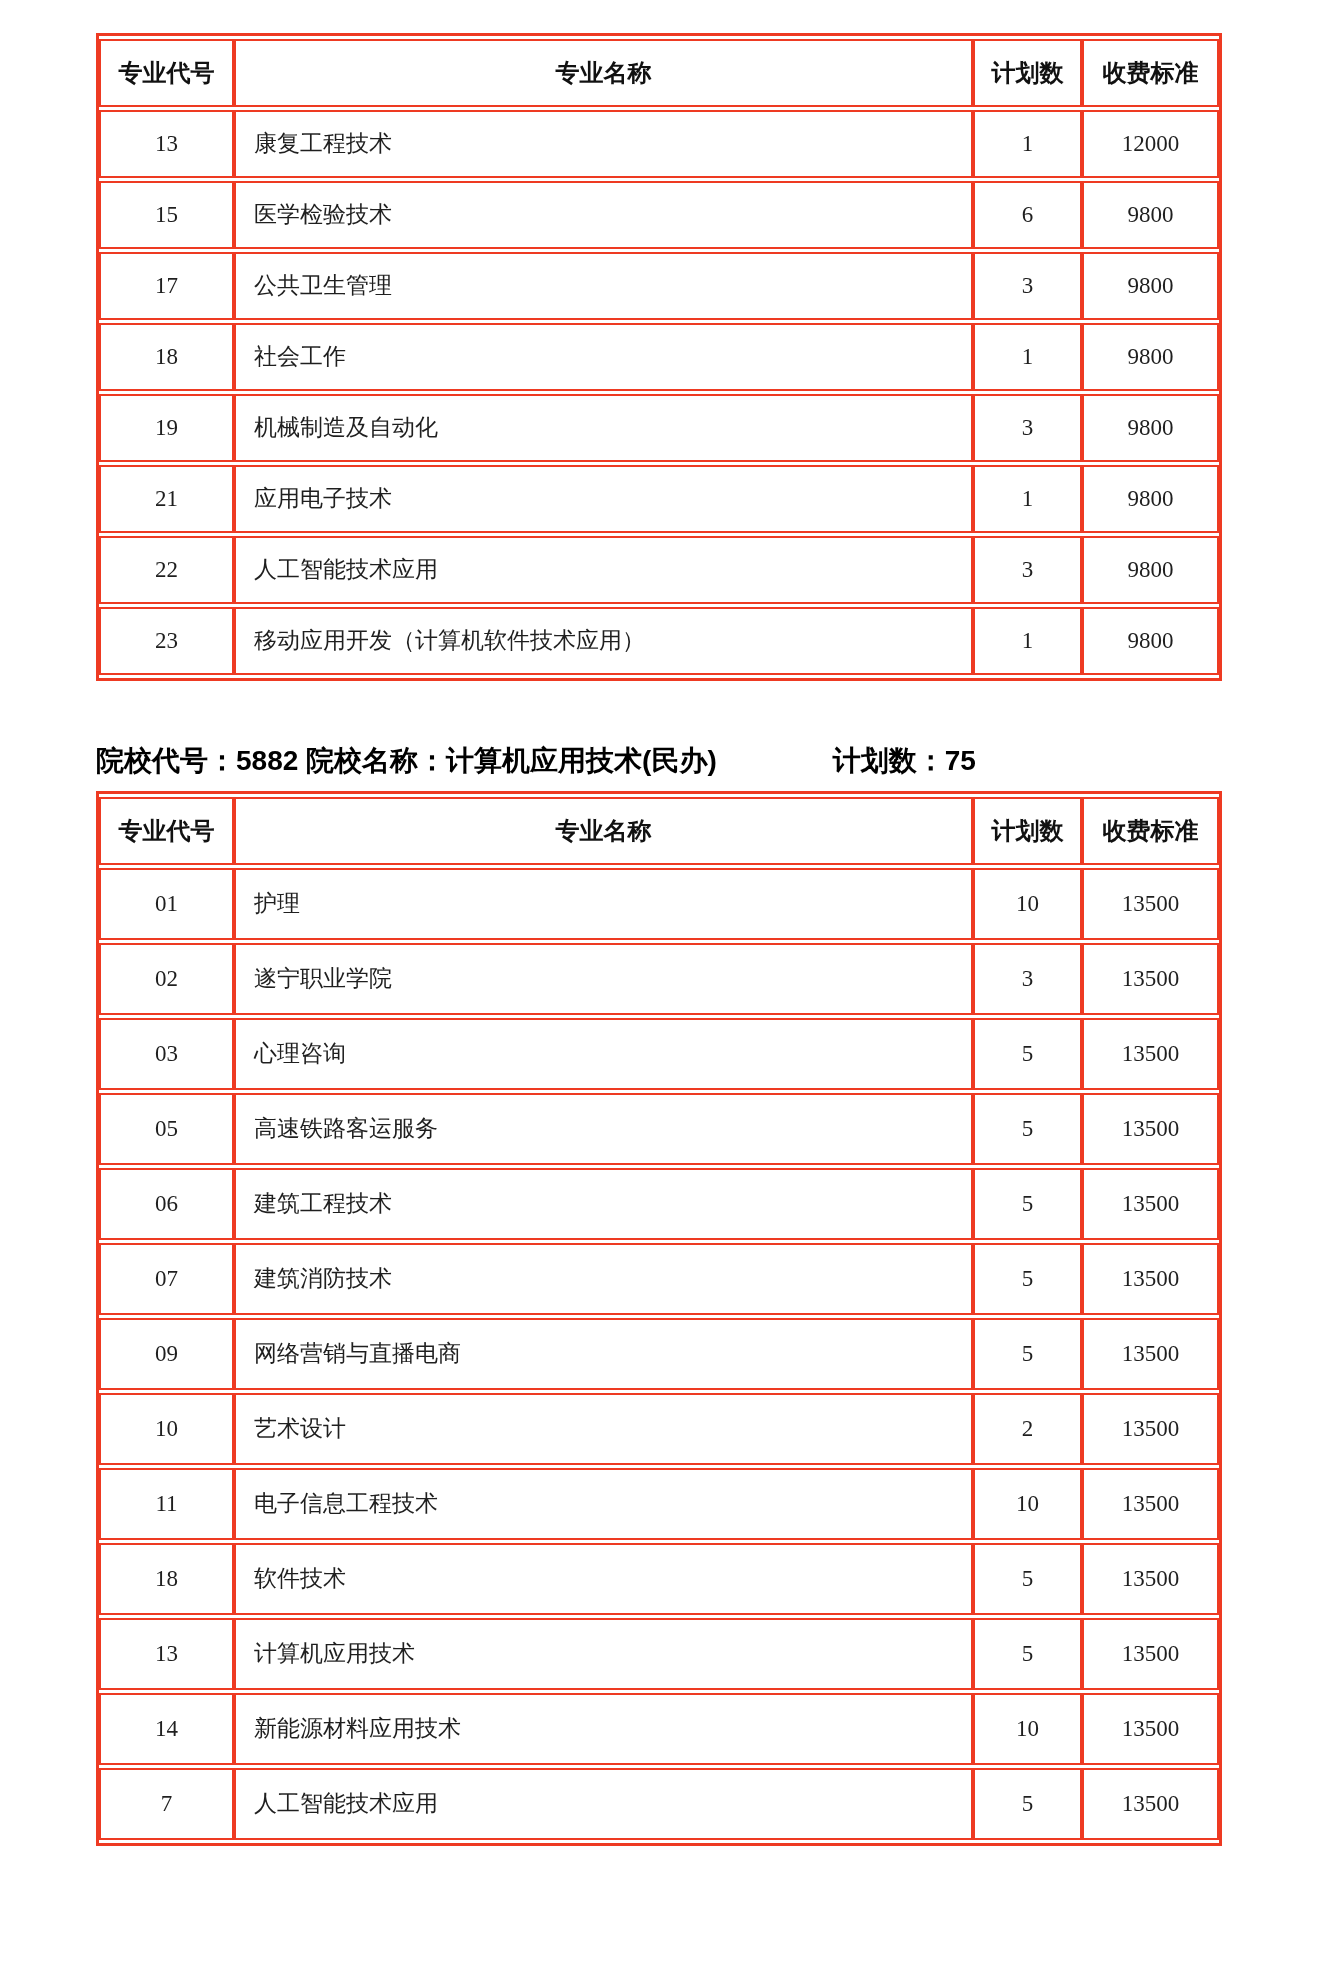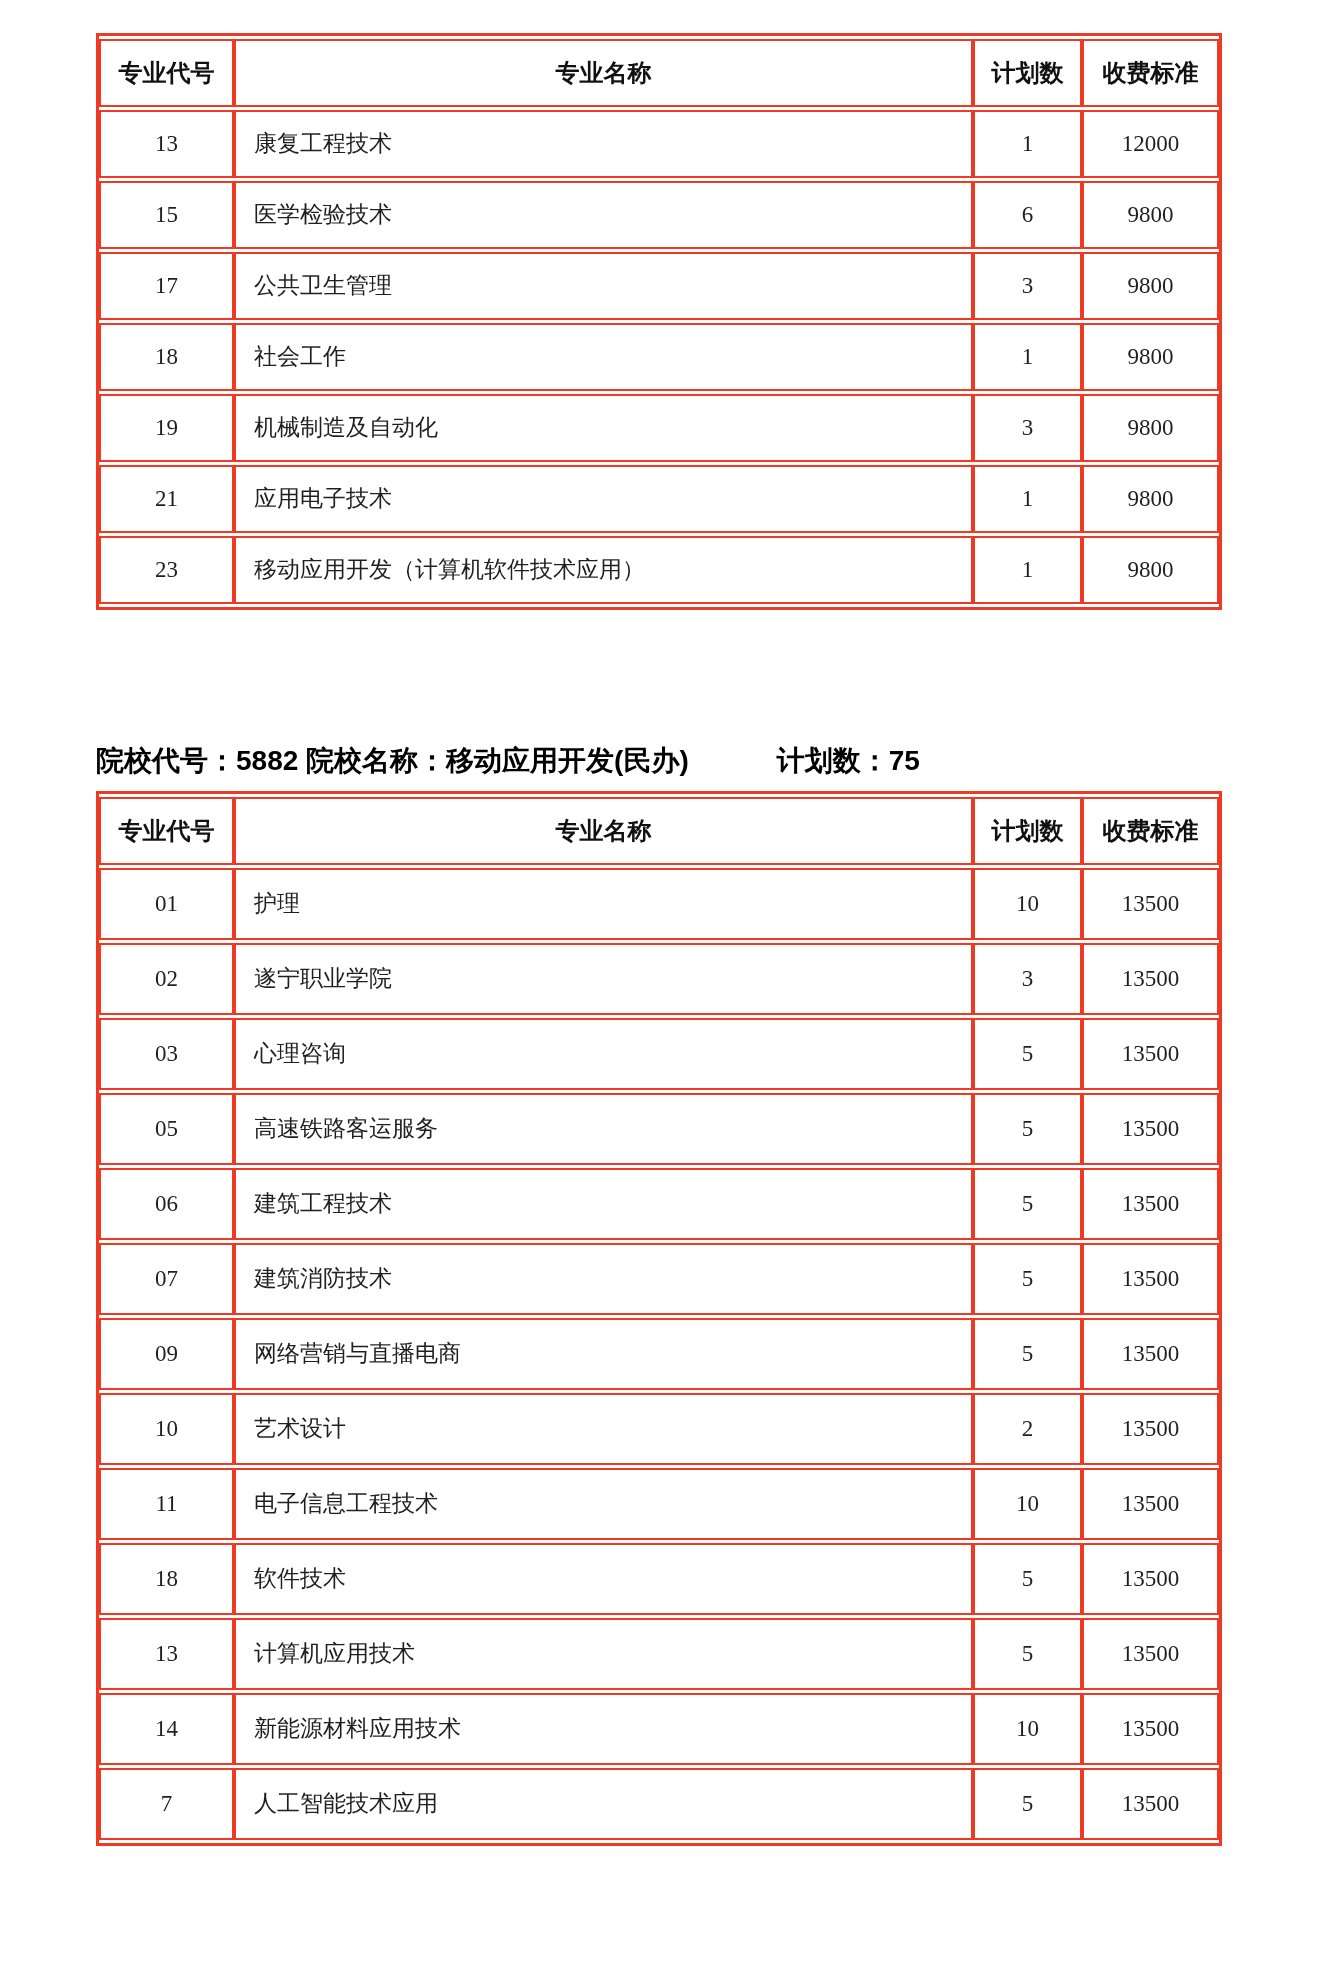--- a/index.html
+++ b/index.html
@@ -59,21 +59,21 @@
     position:absolute;
     left:96px;
     top:742px;
     white-space:nowrap;
     font-family:"Liberation Sans", sans-serif;
     font-weight:bold;
     font-size:28px;
     color:#000;
   }
   .section-heading .plan-part{
-    margin-left:88px;
+    margin-left:116px;
   }
 </style>
 </head>
 <body>
 
 <div class="page">
 
   <table class="plan-table t1">
     <colgroup>
       <col class="c1">
@@ -125,31 +125,37 @@
     <td class="c-fee">9800</td>
   </tr>
 
   <tr>
     <td class="c-code">21</td>
     <td class="c-name">应用电子技术</td>
     <td class="c-plan">1</td>
     <td class="c-fee">9800</td>
   </tr>
 
+  <tr>
+    <td class="c-code">22</td>
+    <td class="c-name">人工智能技术应用</td>
+    <td class="c-plan">3</td>
+    <td class="c-fee">9800</td>
+  </tr>
 
   <tr>
     <td class="c-code">23</td>
     <td class="c-name">移动应用开发（计算机软件技术应用）</td>
     <td class="c-plan">1</td>
     <td class="c-fee">9800</td>
   </tr>
 </tbody>
   </table>
 
-  <div class="section-heading"><span>院校代号：</span><span>5882</span><span> </span><span>院校名称：</span><span>移动应用开发(民办)</span><span class="plan-part">计划数：</span><span>75</span></div>
+  <div class="section-heading"><span>院校代号：</span><span>5882</span><span> </span><span>院校名称：</span><span>计算机应用技术(民办)</span><span class="plan-part">计划数：</span><span>75</span></div>
 
   <table class="plan-table t2">
     <colgroup>
       <col class="c1">
         <col class="c2">
         <col class="c3">
         <col class="c4">
     </colgroup>
     <thead>
       <tr>

